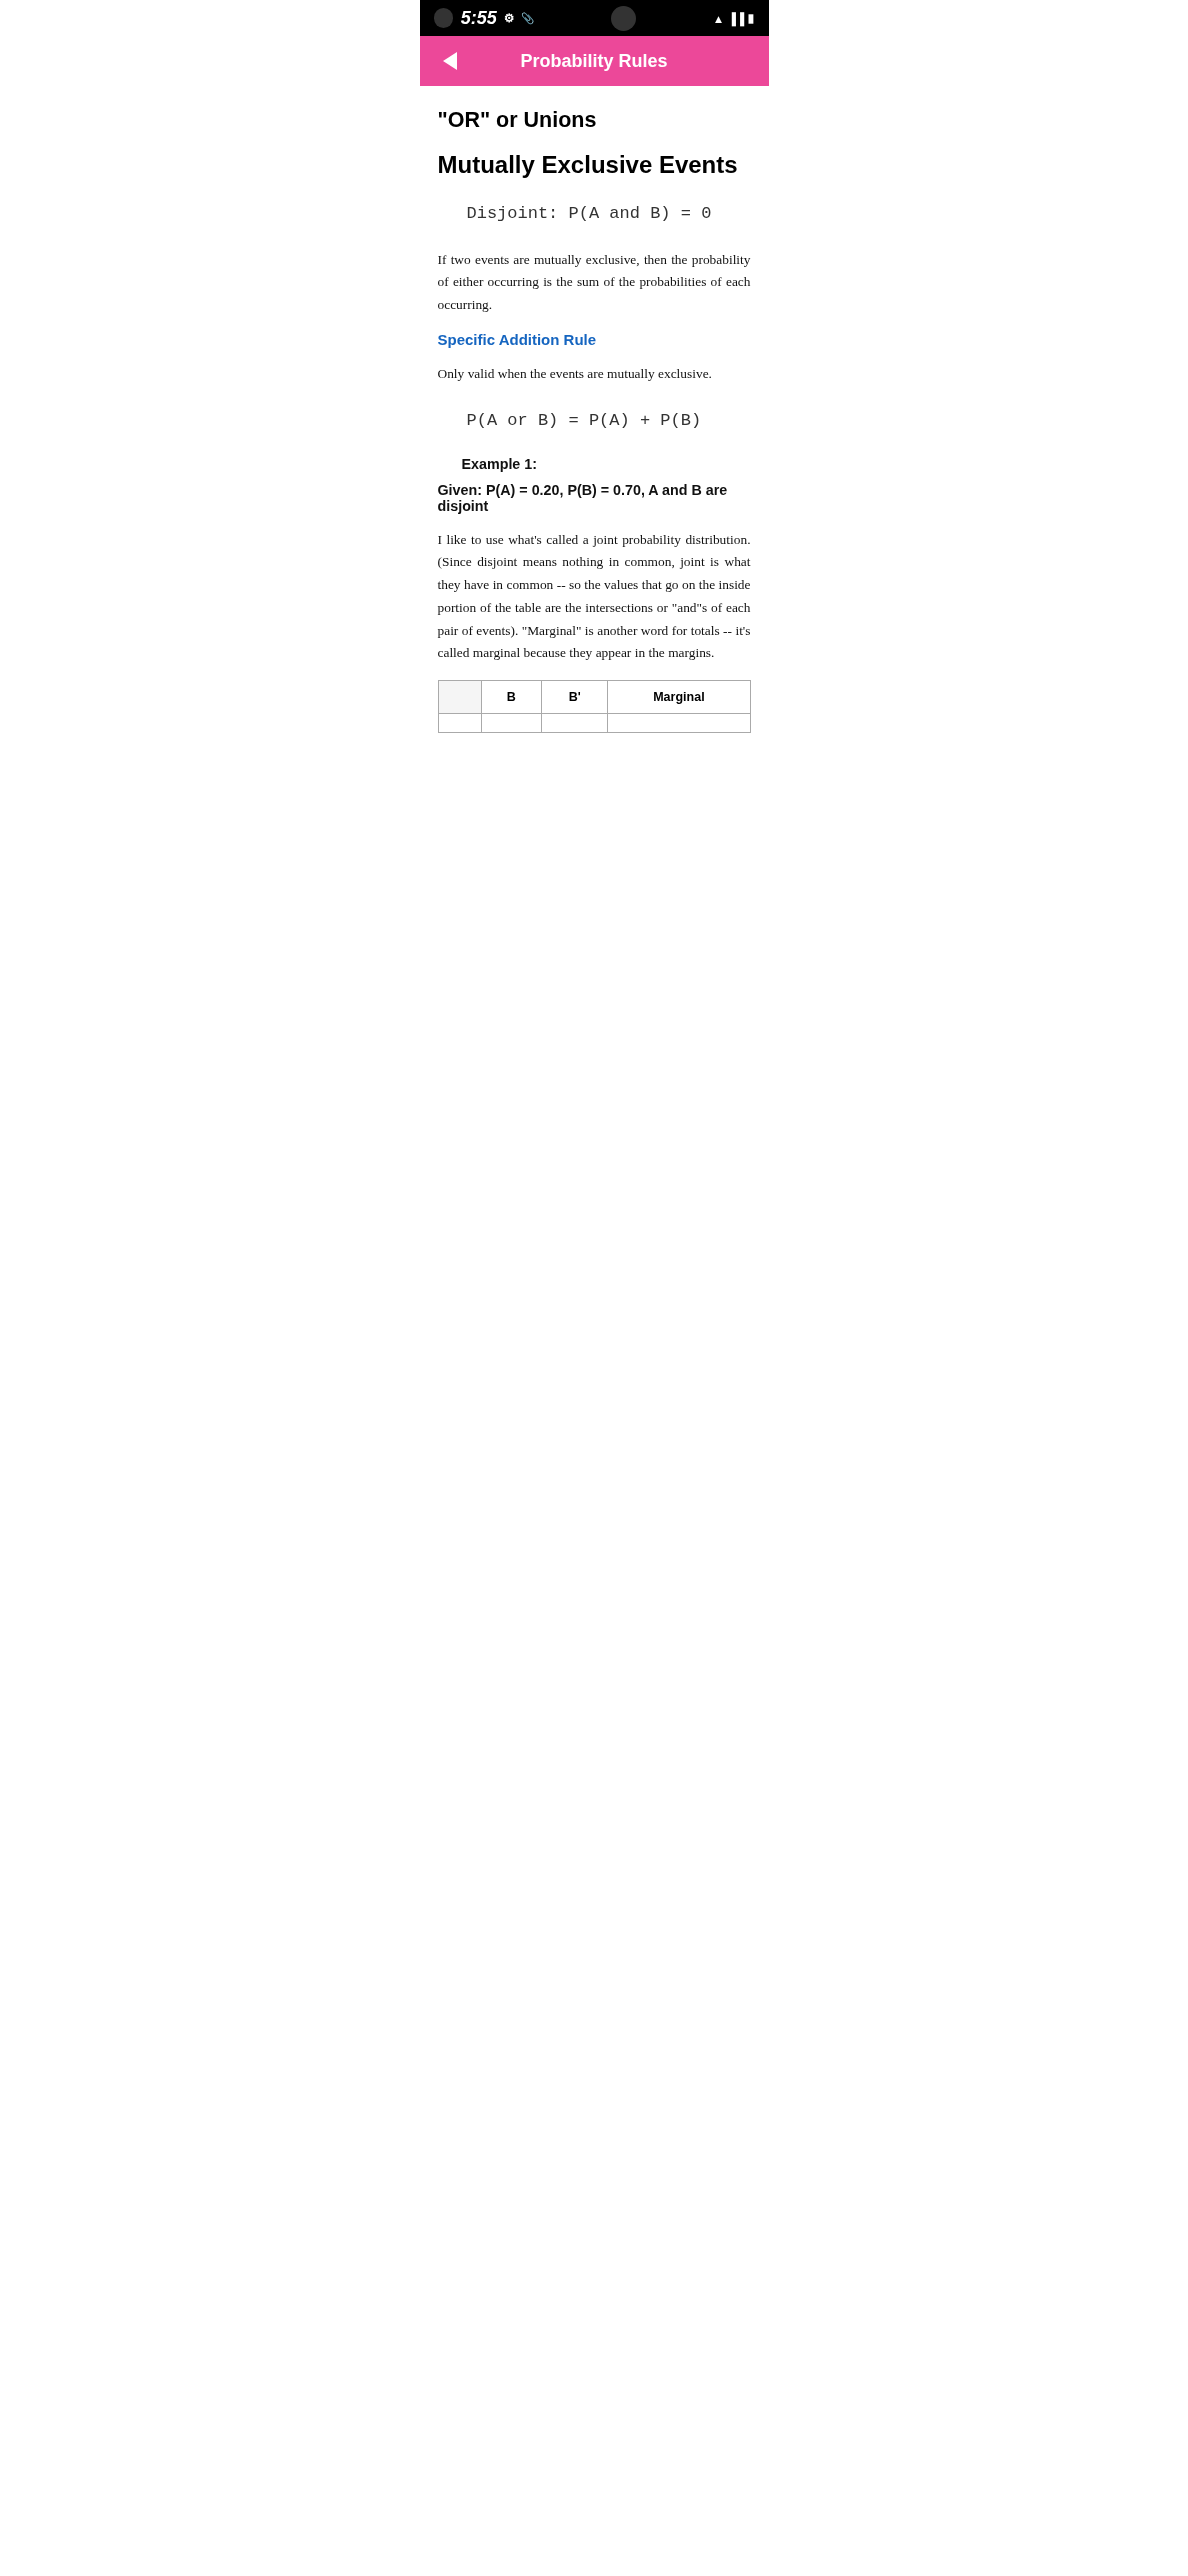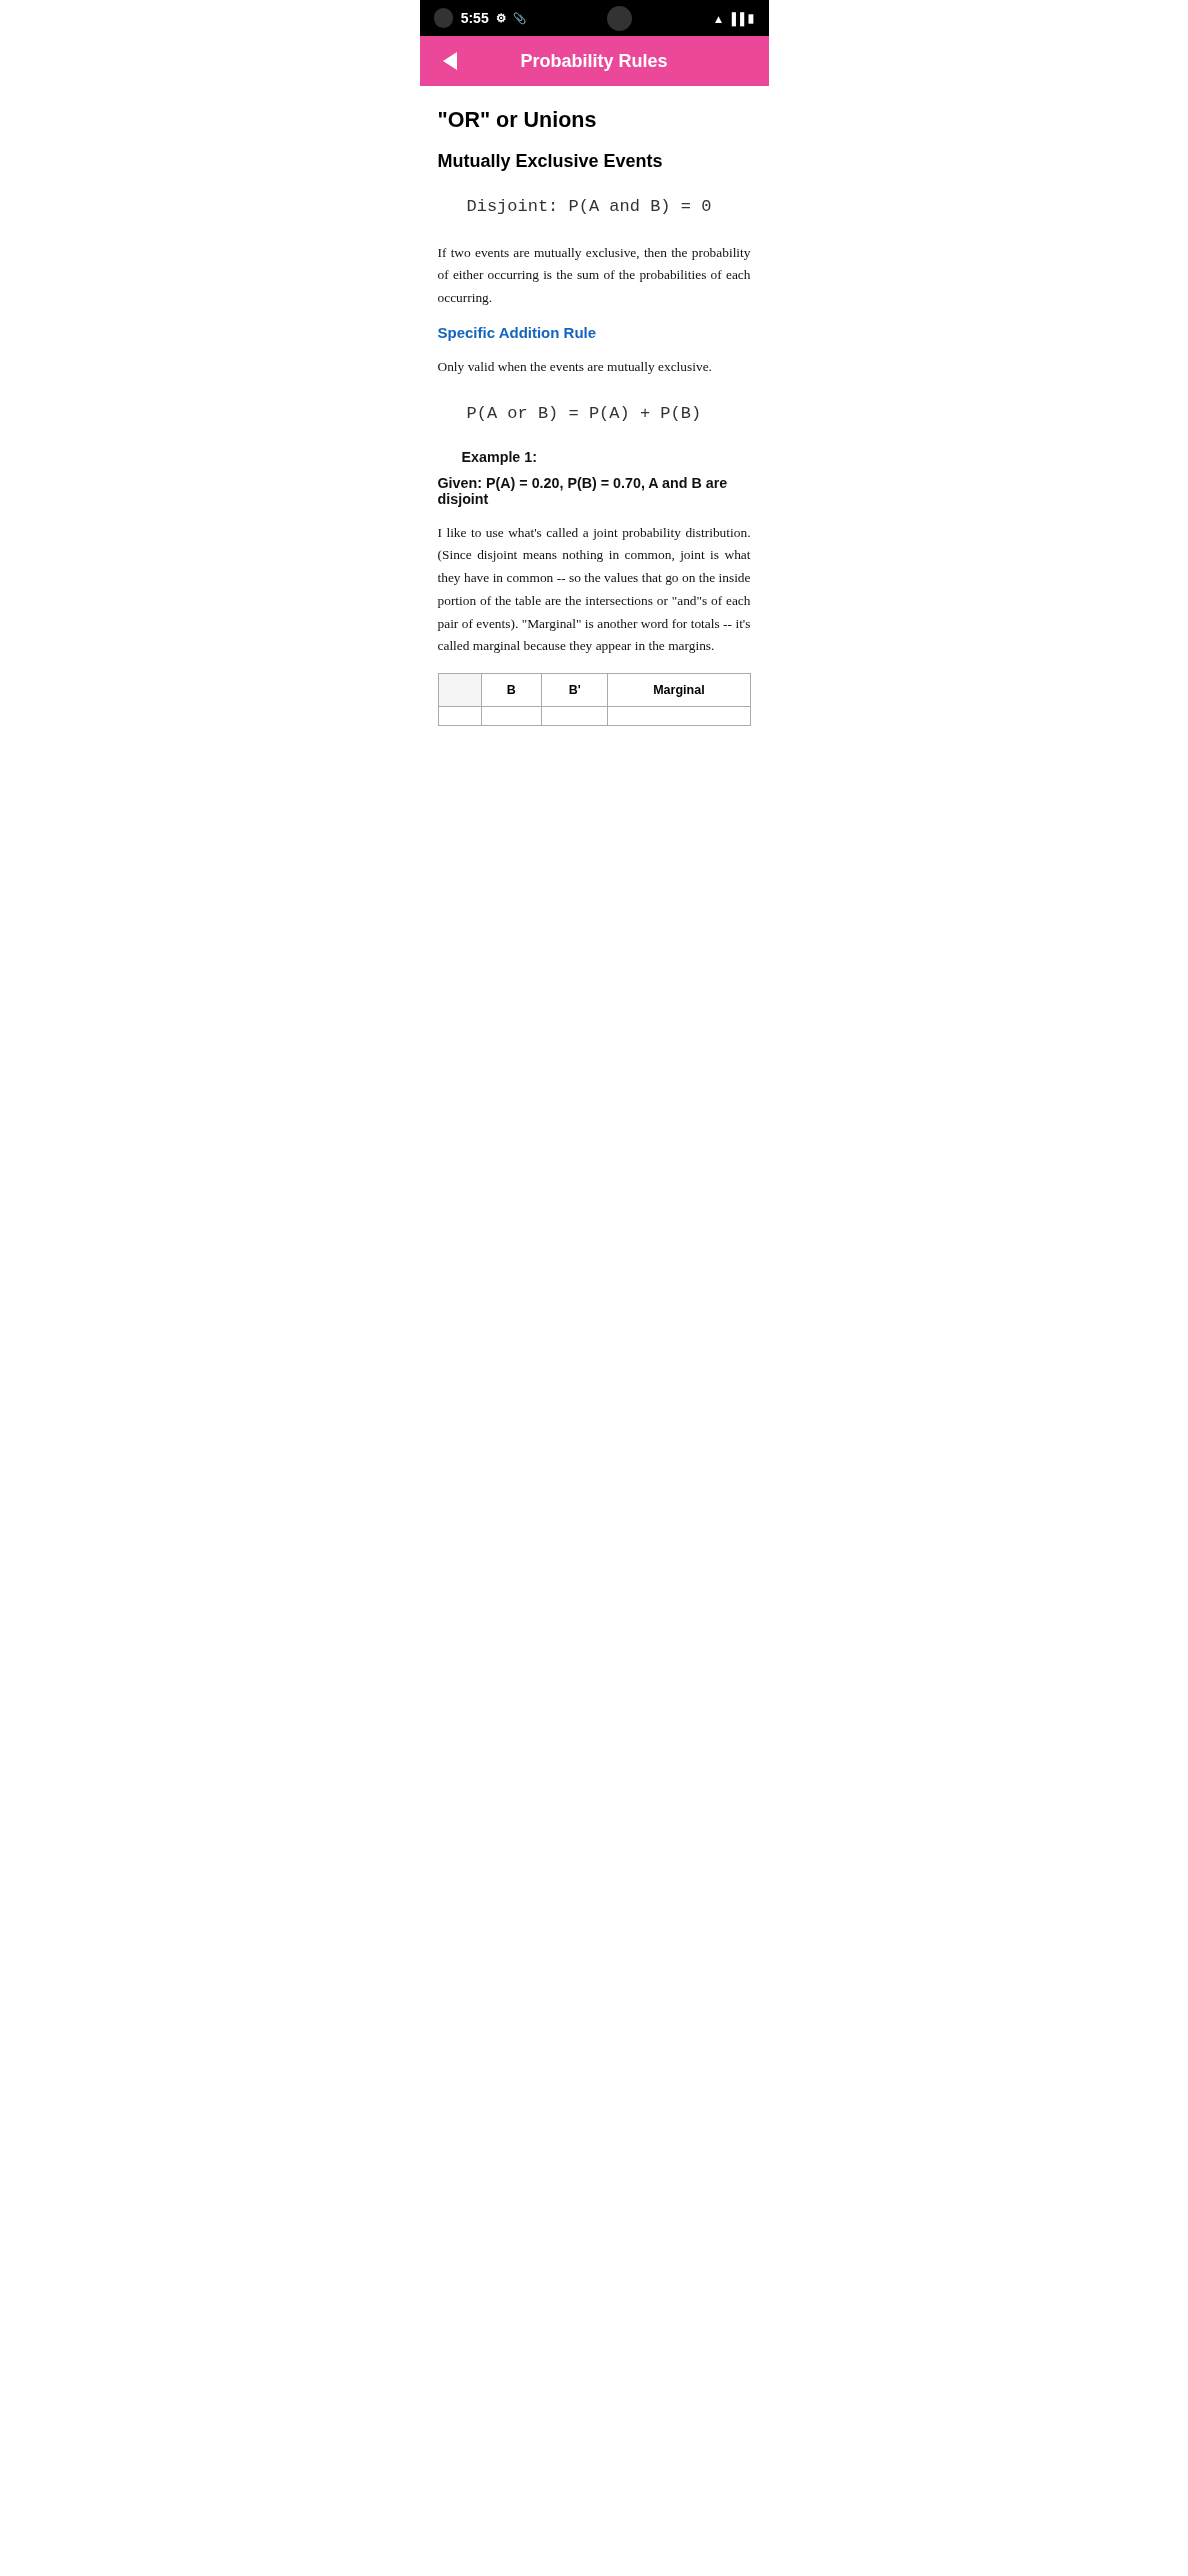--- a/index.html
+++ b/index.html
@@ -41,21 +41,22 @@
 
     .status-circle {
       width: 19.7px;
       height: 19.7px;
       background: #333;
       border-radius: 50%;
     }
 
     .status-time {
       color: #fff;
-      font-size: 14px;
+      font-size: 18px;
+      font-style: italic;
     }
 
     .status-center {
       display: flex;
       align-items: center;
     }
 
     .status-dot-center {
       width: 25px;
       height: 25px;
@@ -113,21 +114,21 @@
 
     .section-heading {
       font-size: 21.5px;
       font-weight: bold;
       color: #000000;
       margin-bottom: 18px;
       font-family: sans-serif;
     }
 
     .subsection-heading {
-      font-size: 18px;
+      font-size: 24px;
       font-weight: bold;
       color: #000000;
       margin-bottom: 14.3px;
       font-family: sans-serif;
     }
 
     .body-text {
       font-size: 13.4px;
       color: #111111;
       line-height: 1.7;

